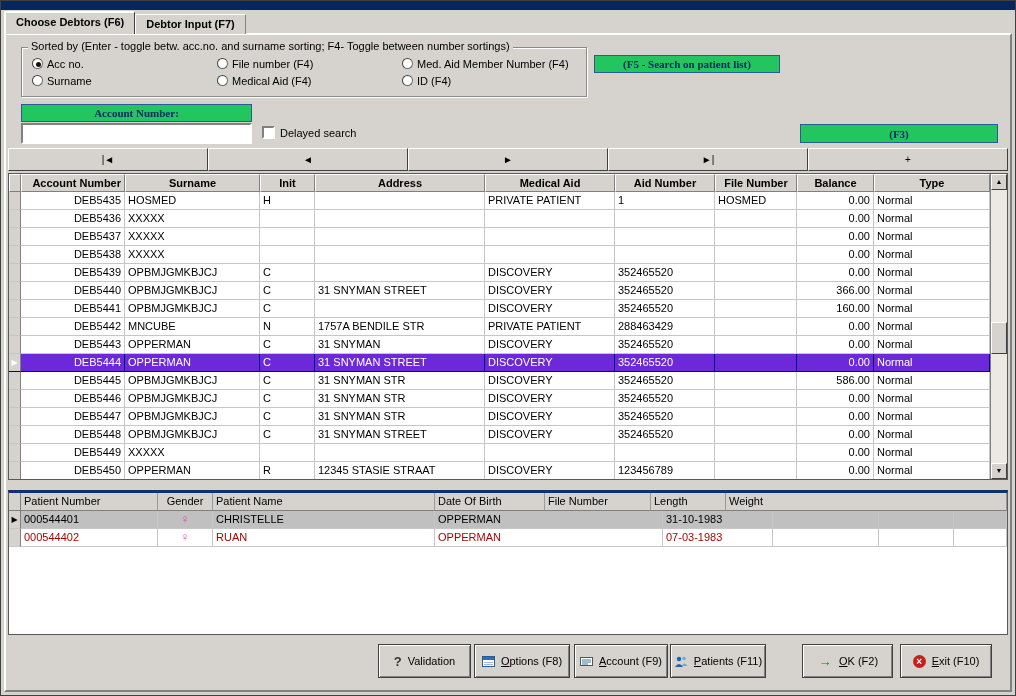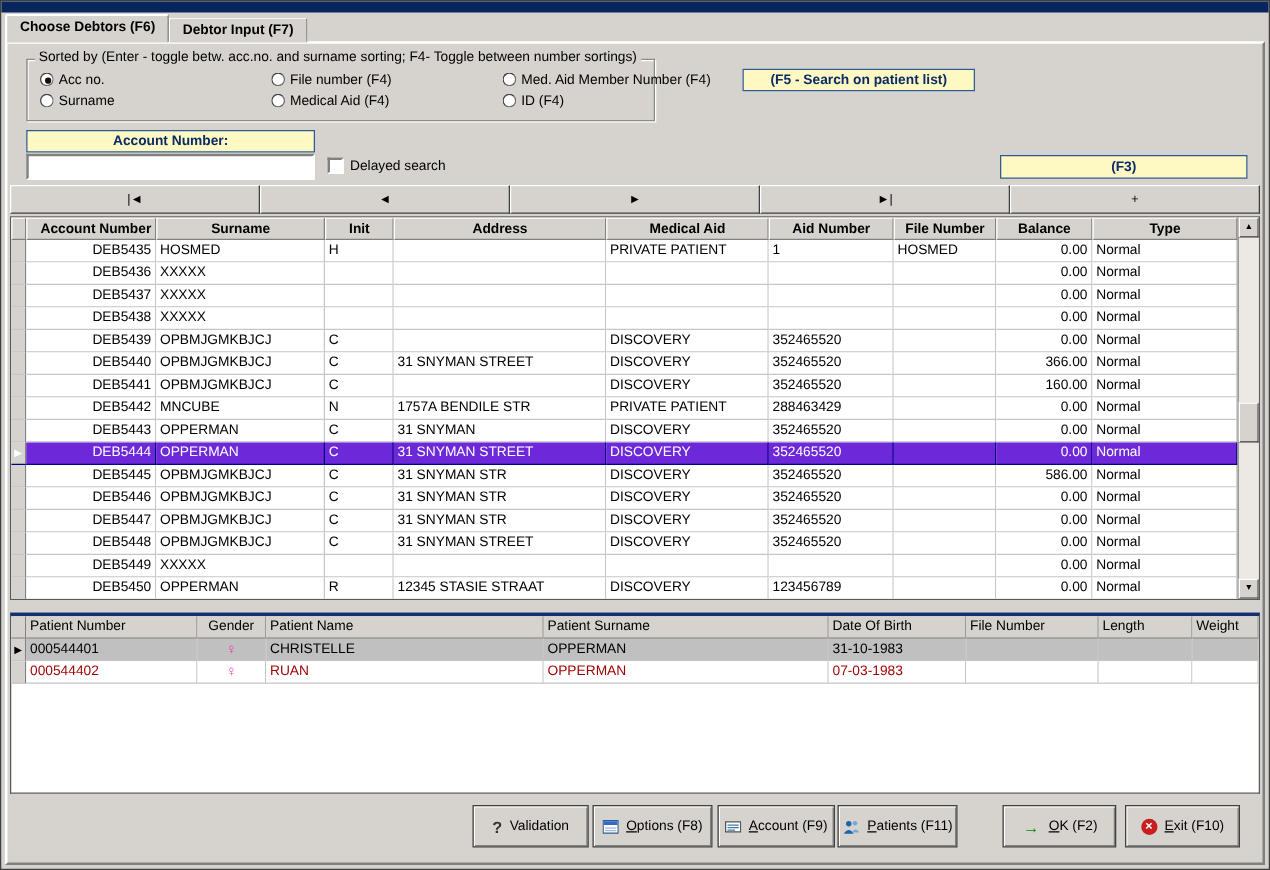--- a/index.html
+++ b/index.html
@@ -9,32 +9,32 @@
        border:1px solid #404040;overflow:hidden;}
   .topbar{position:absolute;left:0;top:0;width:100%;height:9px;background:#08265e;}
   .tabbar{position:absolute;left:3px;top:10px;height:23px;display:flex;align-items:flex-end;z-index:3;}
   .tab{height:20px;padding:3px 10px 0 10px;background:#d6d3ce;font-weight:bold;
        border:1px solid #808080;border-bottom:none;border-top-color:#fff;border-left-color:#fff;
        border-radius:2px 2px 0 0;cursor:default;white-space:nowrap;}
   .tab.active{height:23px;border-top:2px solid #fff;border-left:2px solid #fff;border-right:1px solid #404040;}
   .page{position:absolute;left:3px;top:32px;right:3px;bottom:3px;background:#d6d3ce;
         border-top:2px solid #fff;border-left:2px solid #fff;border-right:2px solid #808080;border-bottom:2px solid #808080;}
   
-  .groupbox{position:absolute;left:15px;top:12px;width:503px;height:50px;
+  .groupbox{position:absolute;left:15px;top:12px;width:566px;height:50px;
             border:1px solid #8a8a8a;box-shadow:inset 1px 1px 0 #fff,1px 1px 0 #fff;text-align:center;}
   .groupbox .legend{position:absolute;top:-8px;left:6px;background:#d6d3ce;padding:0 3px;white-space:nowrap;}
   .sort-options{position:absolute;left:10px;top:7px;right:4px;display:grid;
                 grid-template-columns:185px 185px 1fr;grid-template-rows:17px 17px;grid-auto-flow:column;}
   .radio-item{display:inline-flex;align-items:center;gap:4px;white-space:nowrap;cursor:default;}
   .rb{width:11px;height:11px;border-radius:50%;background:#fff;border:1px solid #6b6b6b;
       border-top-color:#404040;border-left-color:#404040;position:relative;flex:none;}
   .rb.on::after{content:"";position:absolute;left:3px;top:3px;width:5px;height:5px;border-radius:50%;background:#111;}
   
-  .bluepanel{position:absolute;background:#fef9c3;border:1px solid #2c5a94;color:#0b2a66;
-             font-weight:bold;display:flex;align-items:center;justify-content:center;white-space:nowrap;}
+  .bluepanel{position:absolute;background:#22c55e;border:1px solid #2c5a94;color:#0b2a66;
+             font-weight:bold;display:flex;align-items:center;justify-content:center;white-space:nowrap;font-family:Liberation Serif, serif;}
   .f5panel{left:588px;top:20px;width:186px;height:18px;cursor:pointer;}
   .acclabel{left:15px;top:69px;width:231px;height:18px;}
   .f3panel{left:794px;top:89px;width:198px;height:19px;cursor:pointer;}
   .accinput{position:absolute;left:15px;top:88px;width:231px;height:21px;background:#fff;
             border:2px solid;border-color:#808080 #fff #fff #808080;font:11px "Liberation Sans",sans-serif;padding:0 3px;}
   .delayed{position:absolute;left:256px;top:91px;display:flex;align-items:center;gap:5px;cursor:default;}
   .cb{width:13px;height:13px;background:#fff;border:2px solid;border-color:#808080 #fff #fff #808080;flex:none;}
   
   .navbar{position:absolute;left:2px;top:113px;right:2px;height:23px;display:flex;}
   .navbtn{flex:1;background:#d6d3ce;border:1px solid;border-color:#fff #404040 #404040 #fff;
@@ -375,21 +375,20 @@
         <div class="sbtn down">▼</div>
       </div>
     </div>
 
     <div class="ppanel">
       <div class="phead">
           <div class="pc phc pind"></div>
           <div class="pc phc pcol0">Patient Number</div>
           <div class="pc phc pcol1">Gender</div>
           <div class="pc phc pcol2">Patient Name</div>
-          <div class="pc phc pcol3">Patient Surname</div>
           <div class="pc phc pcol4">Date Of Birth</div>
           <div class="pc phc pcol5">File Number</div>
           <div class="pc phc pcol6">Length</div>
           <div class="pc phc pcol7">Weight</div>
         </div>
       <div>
           <div class="prow psel">
             <div class="pc pind">▶</div>
             <div class="pc pcol0">000544401</div>
             <div class="pc pcol1 gender">♀</div>

